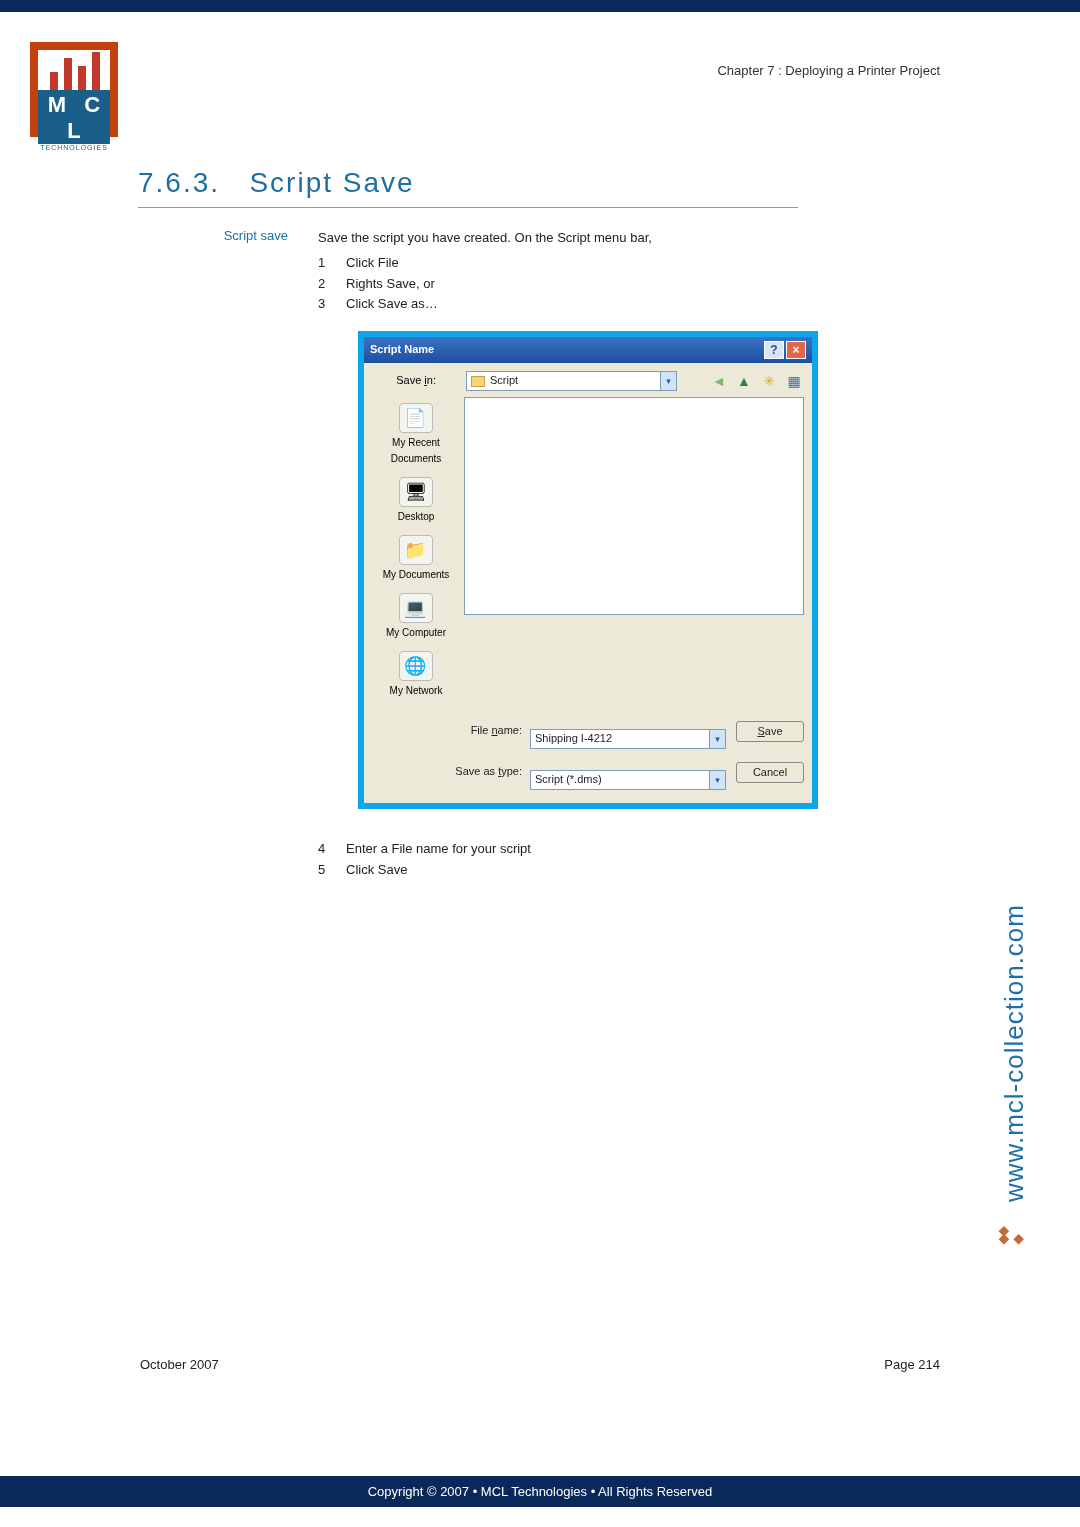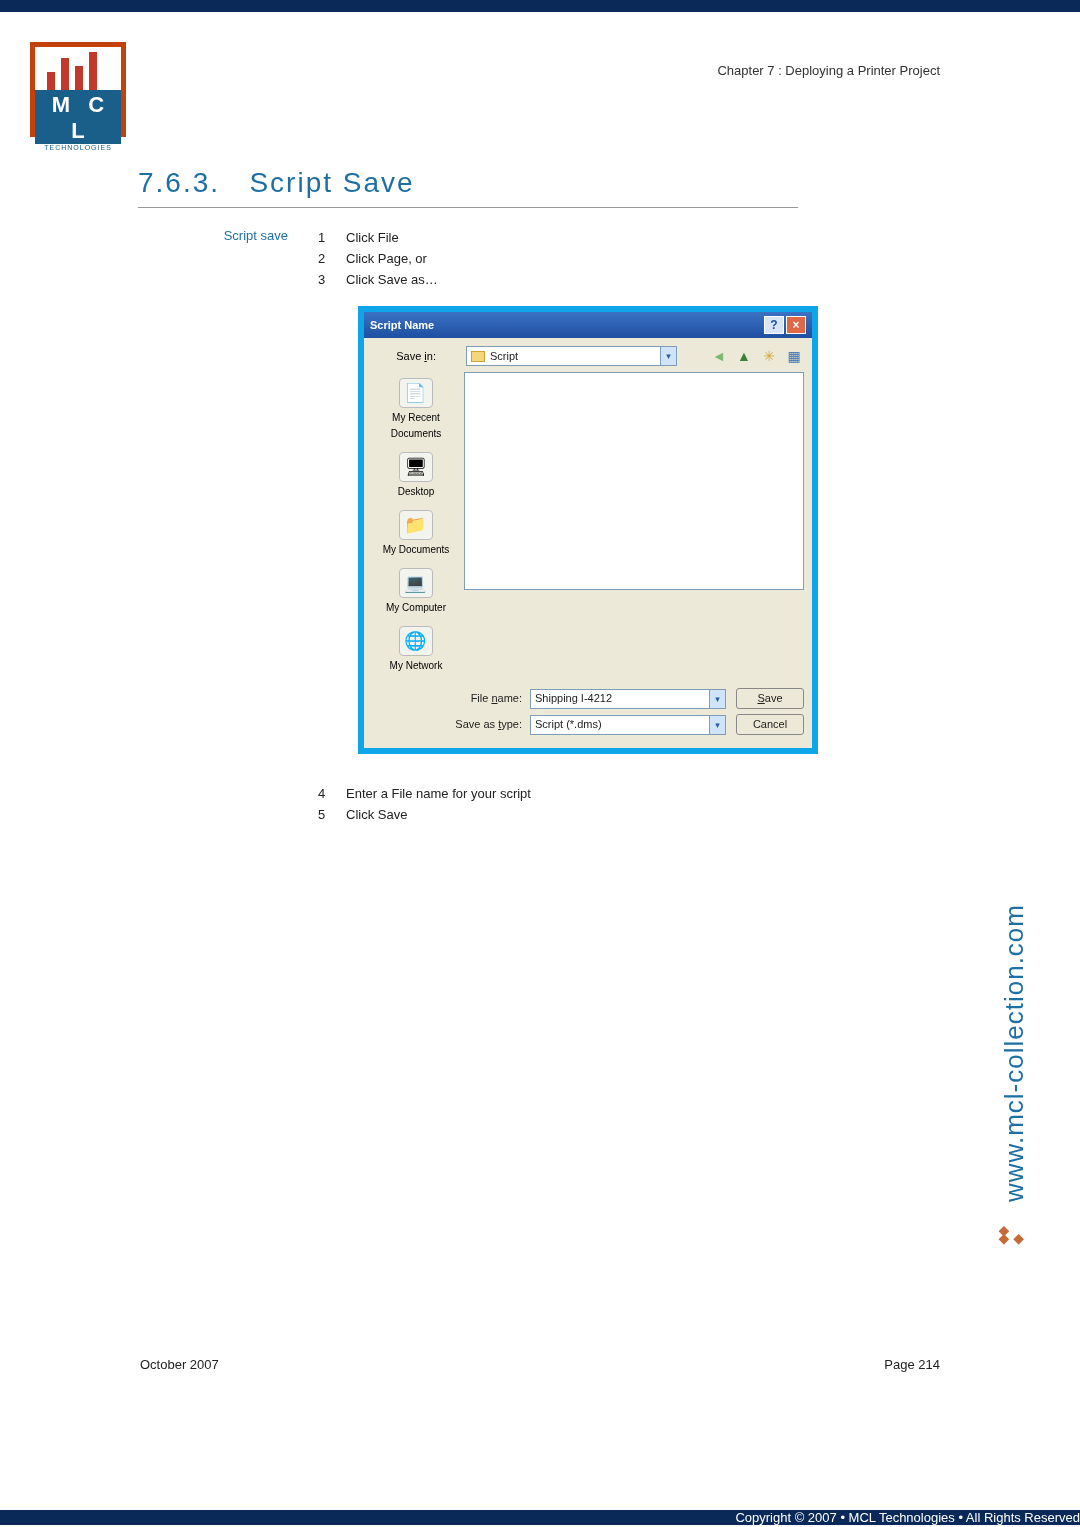--- a/index.html
+++ b/index.html
@@ -10,23 +10,23 @@
   height: 1527px;
   position: relative;
 }
 .top-bar { background: #0a2858; height: 12px; }
 .page-wrap {
   padding: 30px 130px 0 30px;
   position: relative;
   height: 1420px;
 }
 .logo {
-  width: 96px;
+  width: 88px;
   height: 95px;
-  border: 5px solid #c2410c;
+  border: 8px solid #c2410c;
   position: relative;
   background: #fff;
   margin-bottom: 10px;
 }
 .logo-top {
   height: 50%;
   position: relative;
 }
 .logo-bar { position: absolute; bottom: 0; width: 8px; background: #c0392b; }
 .logo-bar.b1 { left: 12px; height: 18px; }
@@ -116,21 +116,21 @@
   font-size: 18px;
 }
 .file-area {
   flex: 1; background: #fff; border: 1px solid #7f9db9; height: 218px; margin-left: 4px;
 }
 .dlg-bottom { margin-top: 8px; }
 .dlg-brow { display: flex; align-items: center; margin-bottom: 5px; }
 .dlg-blabel { width: 158px; text-align: right; padding-right: 8px; }
 .dlg-binput {
   flex: 1; background: #fff; border: 1px solid #7f9db9; height: 20px;
-  padding: 0 4px; display: flex; align-items: center; position: relative;
+  padding: 0 4px; display: flex; align-items: center; position: relative; margin-top: 16px;
 }
 .dlg-binput .dlg-combo-arrow { height: 18px; }
 .dlg-action {
   width: 68px; height: 21px; margin-left: 10px; background: #ece9d8;
   border: 1px solid #888; border-radius: 3px; text-align: center;
   font-size: 11px; line-height: 19px;
 }
 .underline { text-decoration: underline; }
 
 .side-url {
@@ -140,23 +140,23 @@
 }
 .side-dots {
   position: absolute; right: 56px; bottom: 190px; font-size: 14px; color: #c56a3a;
   line-height: 8px;
 }
 .footer-meta {
   position: absolute; bottom: 60px; left: 140px; right: 140px;
   display: flex; justify-content: space-between; font-size: 13px; color: #222;
 }
 .footer-bar {
-  position: absolute; bottom: 2px; left: 0; right: 0;
-  background: #0a2858; color: #fff; text-align: right;
-  font-size: 13px; padding: 0 0;
+  position: absolute; bottom: 20px; left: 0; right: 0;
+  background: #0a2858; color: #fff; text-align: center;
+  font-size: 13px; padding: 8px 0;
 }
 </style>
 </head>
 <body>
 
 <div class="top-bar"></div>
 
 <div class="page-wrap">
 
   <div class="logo">
@@ -175,28 +175,29 @@
   <div class="content">
     <h1 class="section-title">
       <span>7.6.3.</span>
       &nbsp;&nbsp;<span>Script Save</span>
     </h1>
     <div class="divider"></div>
 
     <div class="two-col">
       <div class="left-label">Script save</div>
       <div class="right-body">
+        <div class="intro">Save the script you have created. On the Script menu bar,</div>
         <ul class="step-list">
           <li>
               <span class="step-num">1</span>
               <span>Click File</span>
             </li>
           <li>
               <span class="step-num">2</span>
-              <span>Click Page, or</span>
+              <span>Rights Save, or</span>
             </li>
           <li>
               <span class="step-num">3</span>
               <span>Click Save as…</span>
             </li>
         </ul>
 
         <div class="dialog">
           <div class="dlg-title">
             <span class="dlg-title-text">Script Name</span>

